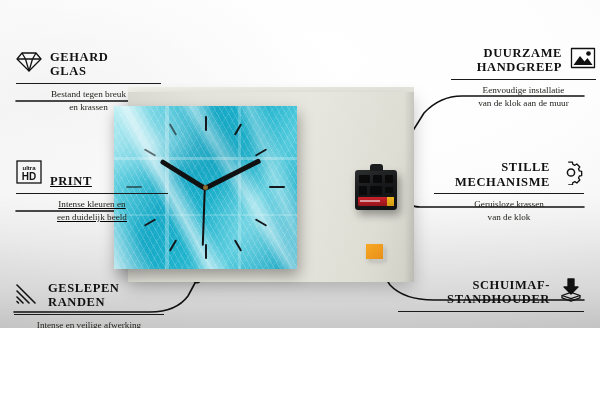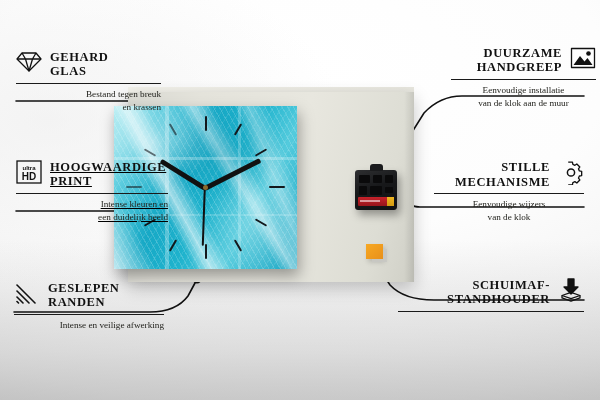--- a/index.html
+++ b/index.html
@@ -2,21 +2,21 @@
 <html><head>
 <meta charset="utf-8">
 <style>
   html,body{margin:0;padding:0;}
   body{
     width:600px;height:400px;overflow:hidden;
     font-family:"Liberation Serif", serif;
     background:#ffffff;
   }
   #stage{
-    position:relative;width:600px;height:400px;overflow:hidden;
+    position:relative;width:600px;height:328px;overflow:hidden;
     background:
       radial-gradient(ellipse 150% 120% at 50% 18%, #ffffff 0%, #fdfdfd 34%, #f4f4f4 56%, #e9e9e9 70%, #d8d8d8 82%, #c2c2c2 92%, #b4b4b4 100%);
   }
   
   #stage:before{
     content:"";position:absolute;inset:0;
     background:
       linear-gradient(to bottom, rgba(255,255,255,0) 0%, rgba(255,255,255,0) 60%, rgba(170,170,170,.30) 88%, rgba(160,160,160,.45) 100%),
       radial-gradient(ellipse 70% 60% at 8% 30%, rgba(235,235,235,.55), rgba(235,235,235,0) 70%);
     pointer-events:none;
@@ -111,21 +111,21 @@
     font-family:"Liberation Serif", serif;
     font-weight:700;font-size:12.5px;letter-spacing:.6px;color:#111;
     line-height:1.15;text-transform:uppercase;
   }
   .co-rule{height:1.4px;background:#1a1a1a;margin:4px 0 4px;}
   .co-desc{
     font-family:"Liberation Serif", serif;
     font-size:9.2px;line-height:1.35;color:#24241f;
   }
   .left .co-head{justify-content:flex-start;}
-  .left .co-desc{text-align:right;}
+  .left .co-desc{text-align:center;}
   .right .co-head{justify-content:flex-end;}
   .right .co-title{text-align:right;}
   .right .co-desc{text-align:center;}
   .ico{flex:0 0 auto;display:block;}
 
   svg.leader{position:absolute;left:0;top:0;width:600px;height:400px;pointer-events:none;}
 </style>
 </head>
 <body>
 
@@ -220,21 +220,21 @@
   <div class="callout left" style="left:16px;top:160px;width:152px;text-decoration:underline;">
     <div class="co-head">
       <span class="ico">
         <svg width="26" height="24" viewBox="0 0 26 24">
           <rect x="1" y="1" width="24" height="22" fill="none" stroke="#111" stroke-width="1.3"></rect>
           <text x="13" y="10" font-family="Liberation Sans, sans-serif" font-size="6" font-weight="bold" text-anchor="middle" fill="#111">ultra</text>
           <text x="13" y="20" font-family="Liberation Sans, sans-serif" font-size="10" font-weight="bold" text-anchor="middle" fill="#111">HD</text>
         </svg>
       </span>
       <span class="co-title">
-        <span>HOOGWAARDIGE</span><br>
+        <br>
         <span>PRINT</span>
       </span>
     </div>
     <div class="co-rule"></div>
     <div class="co-desc">
       <span>Intense kleuren en</span><br>
       <span>een duidelijk beeld</span>
     </div>
   </div>
 
@@ -288,21 +288,21 @@
       </span>
       <span class="ico">
         <svg width="26" height="25" viewBox="0 0 26 25" fill="none" stroke="#111" stroke-width="1.5" stroke-linejoin="round">
           <path d="M10.6 1.8 h4.8 l.5 2.6 2.3 1 2.2-1.5 3.4 3.4 -1.5 2.2 1 2.3 2.6 .5 v4.8 l-2.6 .5 -1 2.3 1.5 2.2 -3.4 3.4 -2.2-1.5 -2.3 1 -.5 2.6 h-4.8" transform="scale(0.88) translate(1,0.6)"></path>
           <circle cx="13" cy="12.5" r="3.6"></circle>
         </svg>
       </span>
     </div>
     <div class="co-rule"></div>
     <div class="co-desc">
-      <span>Eenvoudige wijzers</span><br>
+      <span>Geruisloze krassen</span><br>
       <span>van de klok</span>
     </div>
   </div>
 
   <div class="callout right" style="left:398px;top:278px;width:186px;">
     <div class="co-head">
       <span class="co-title">
         <span>SCHUIMAF-</span><br>
         <span>STANDHOUDER</span>
       </span>

